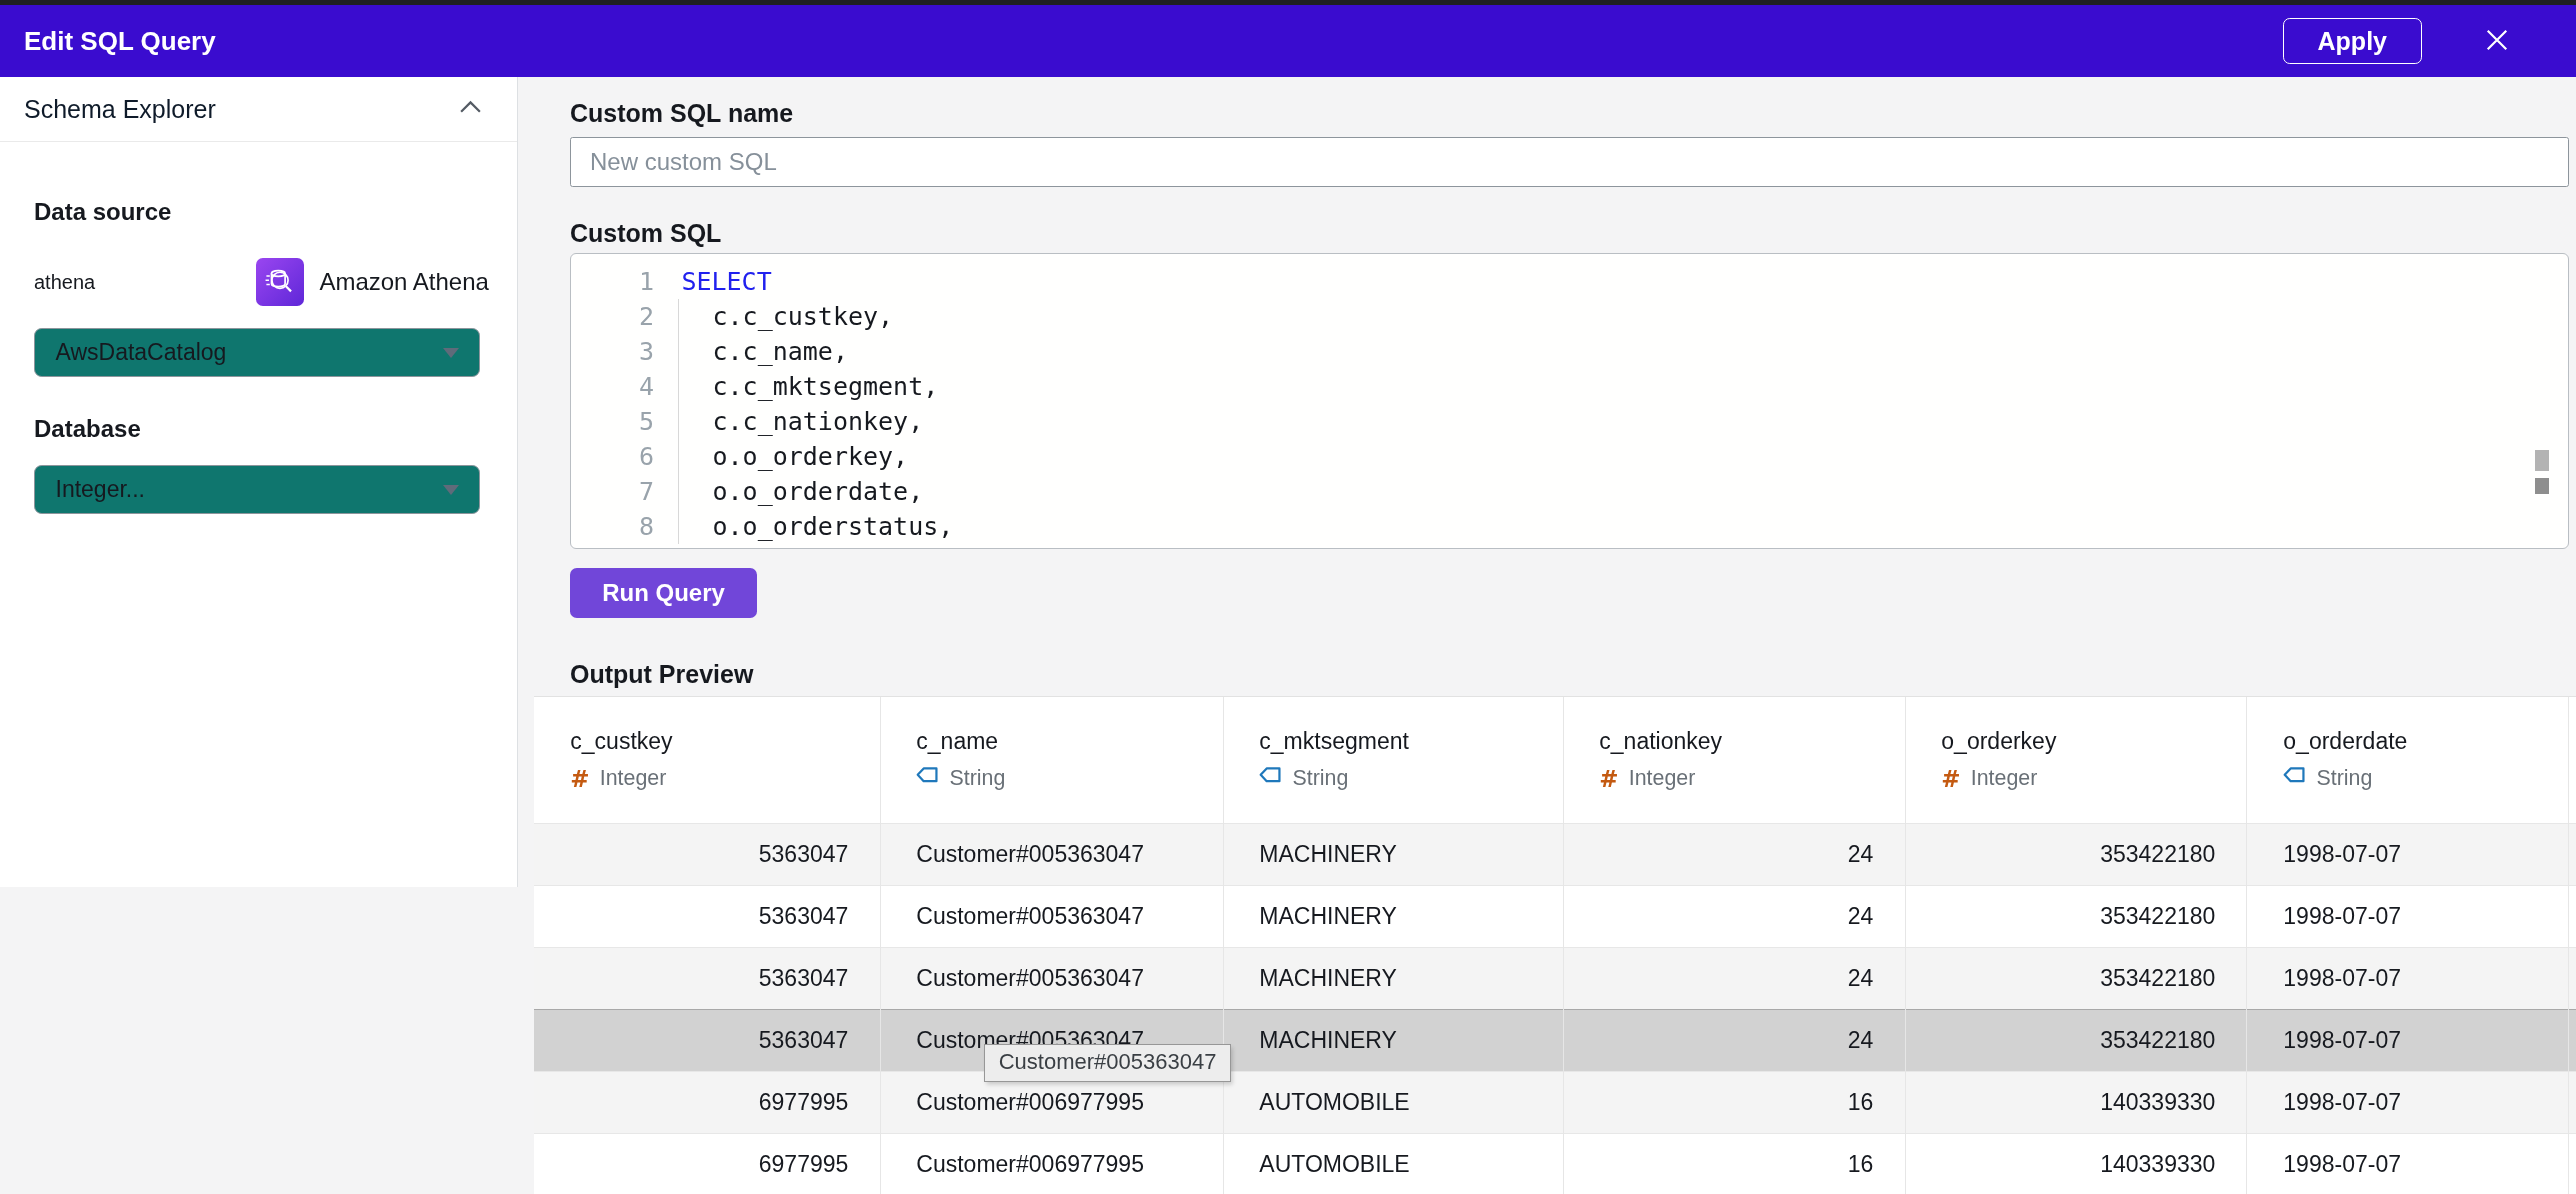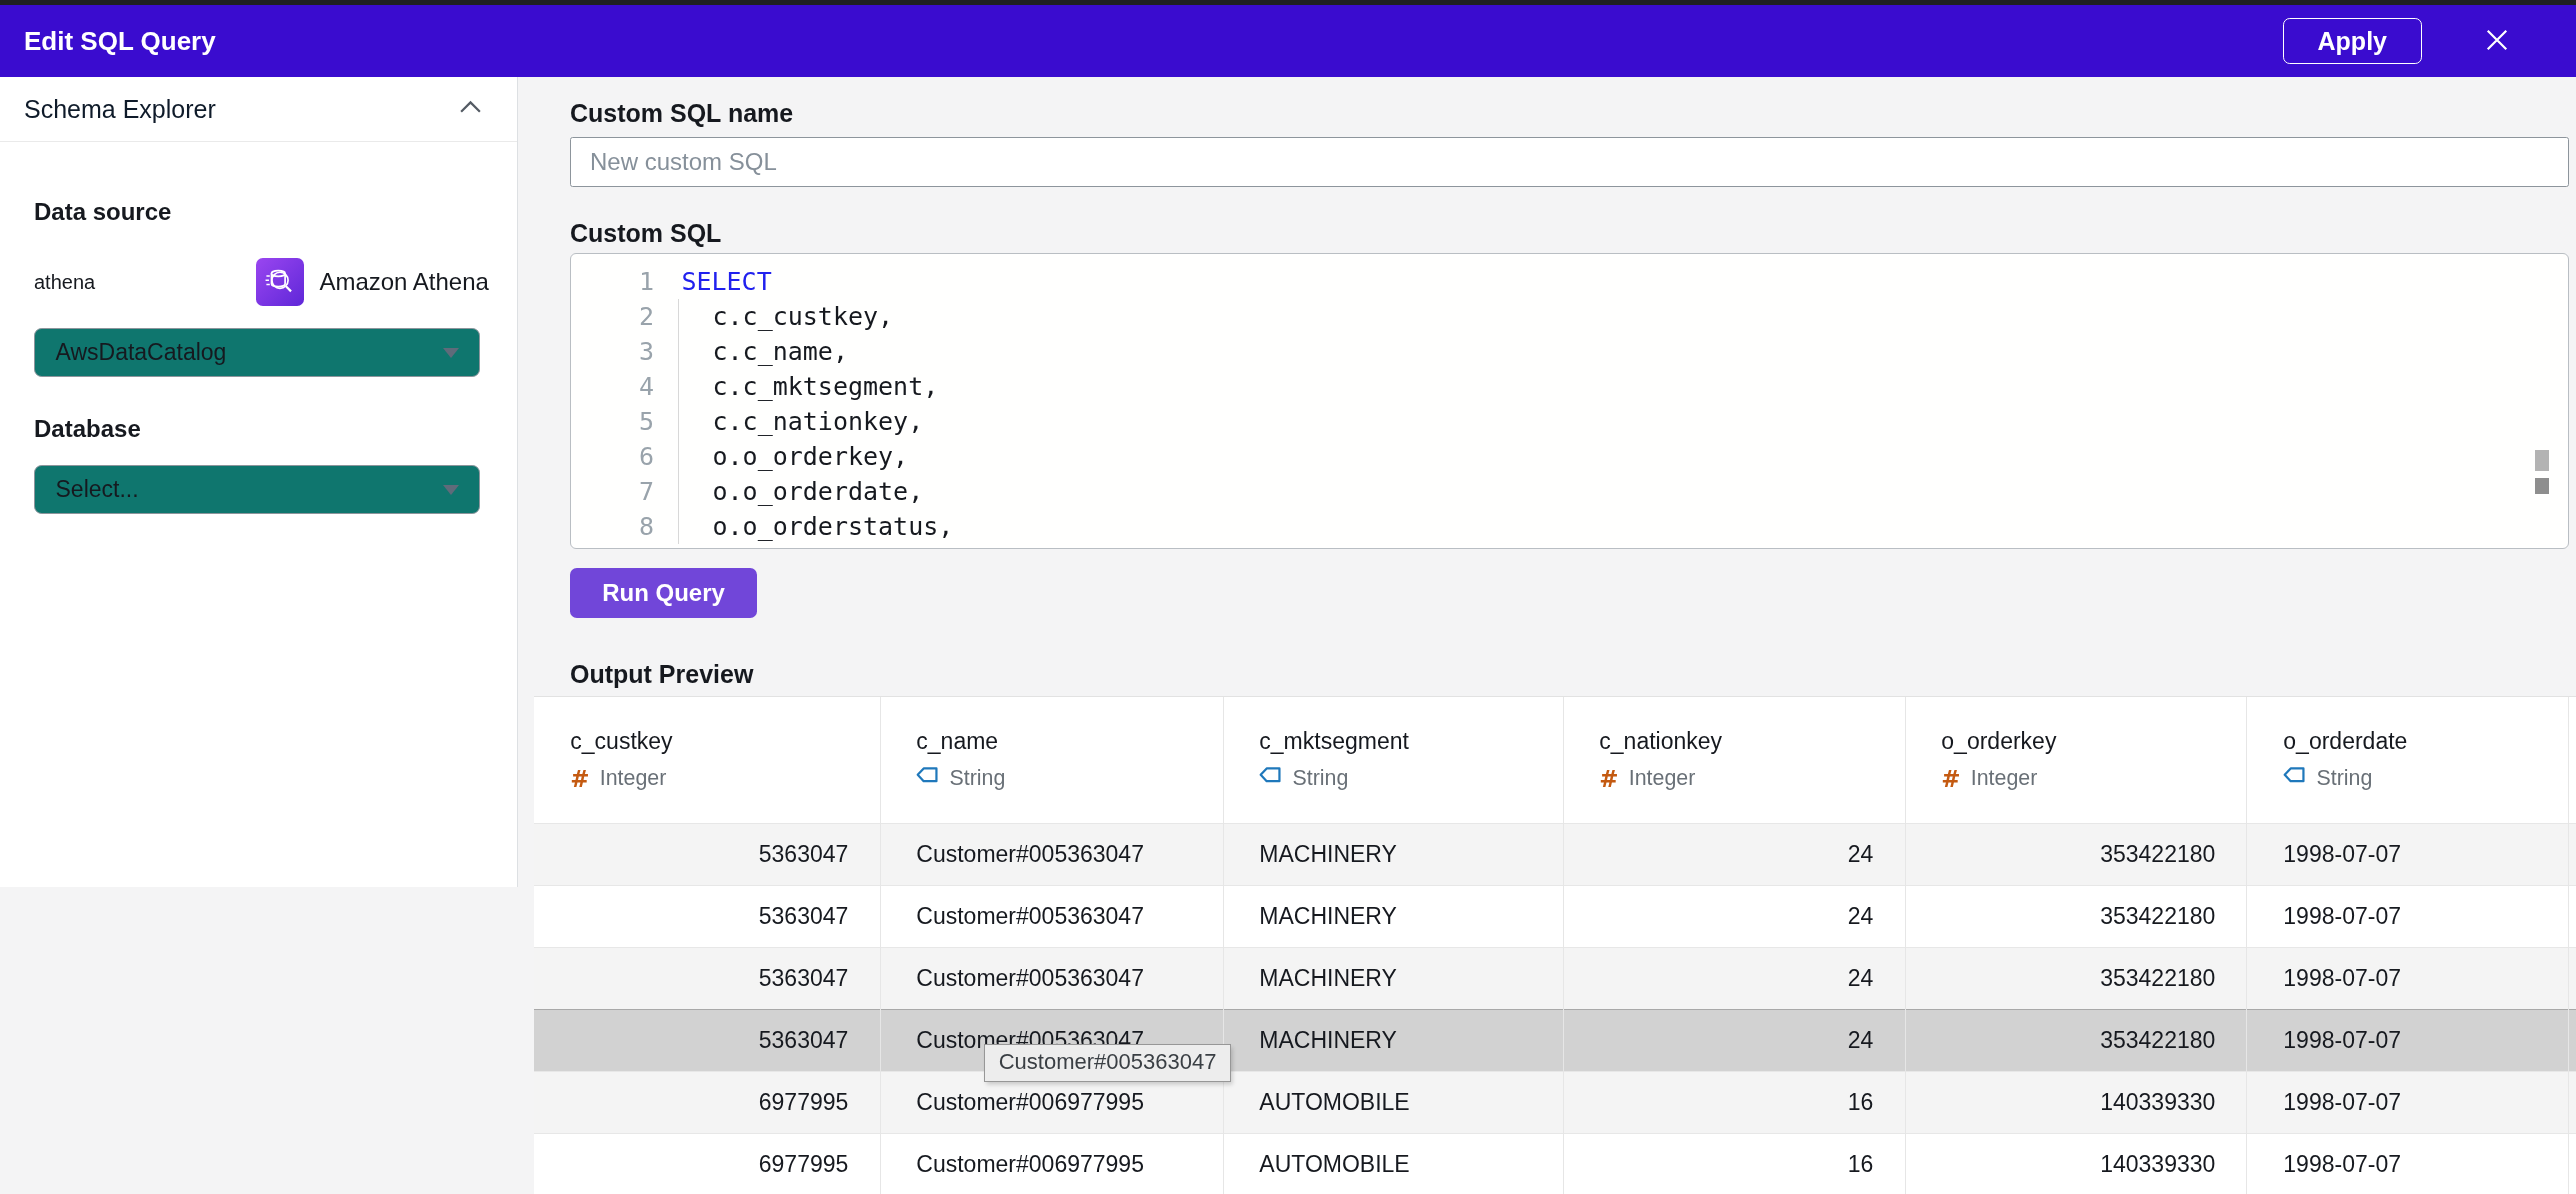--- a/index.html
+++ b/index.html
@@ -162,21 +162,21 @@
     <span class="ds-type">Amazon Athena</span>
   </div>
 
   <div class="select-box">
     <span class="select-value">AwsDataCatalog</span>
     <span class="caret-down"></span>
   </div>
 
   <div class="side-label db-label">Database</div>
   <div class="select-box">
-    <span class="select-value">Select...</span>
+    <span class="select-value">Integer...</span>
     <span class="caret-down"></span>
   </div>
 </div>
 
 <div class="main">
   <div class="field-label sqlname-label">Custom SQL name</div>
   <input class="sqlname-input" type="text" placeholder="New custom SQL" style="">
 
   <div class="field-label sql-label">Custom SQL</div>
 

